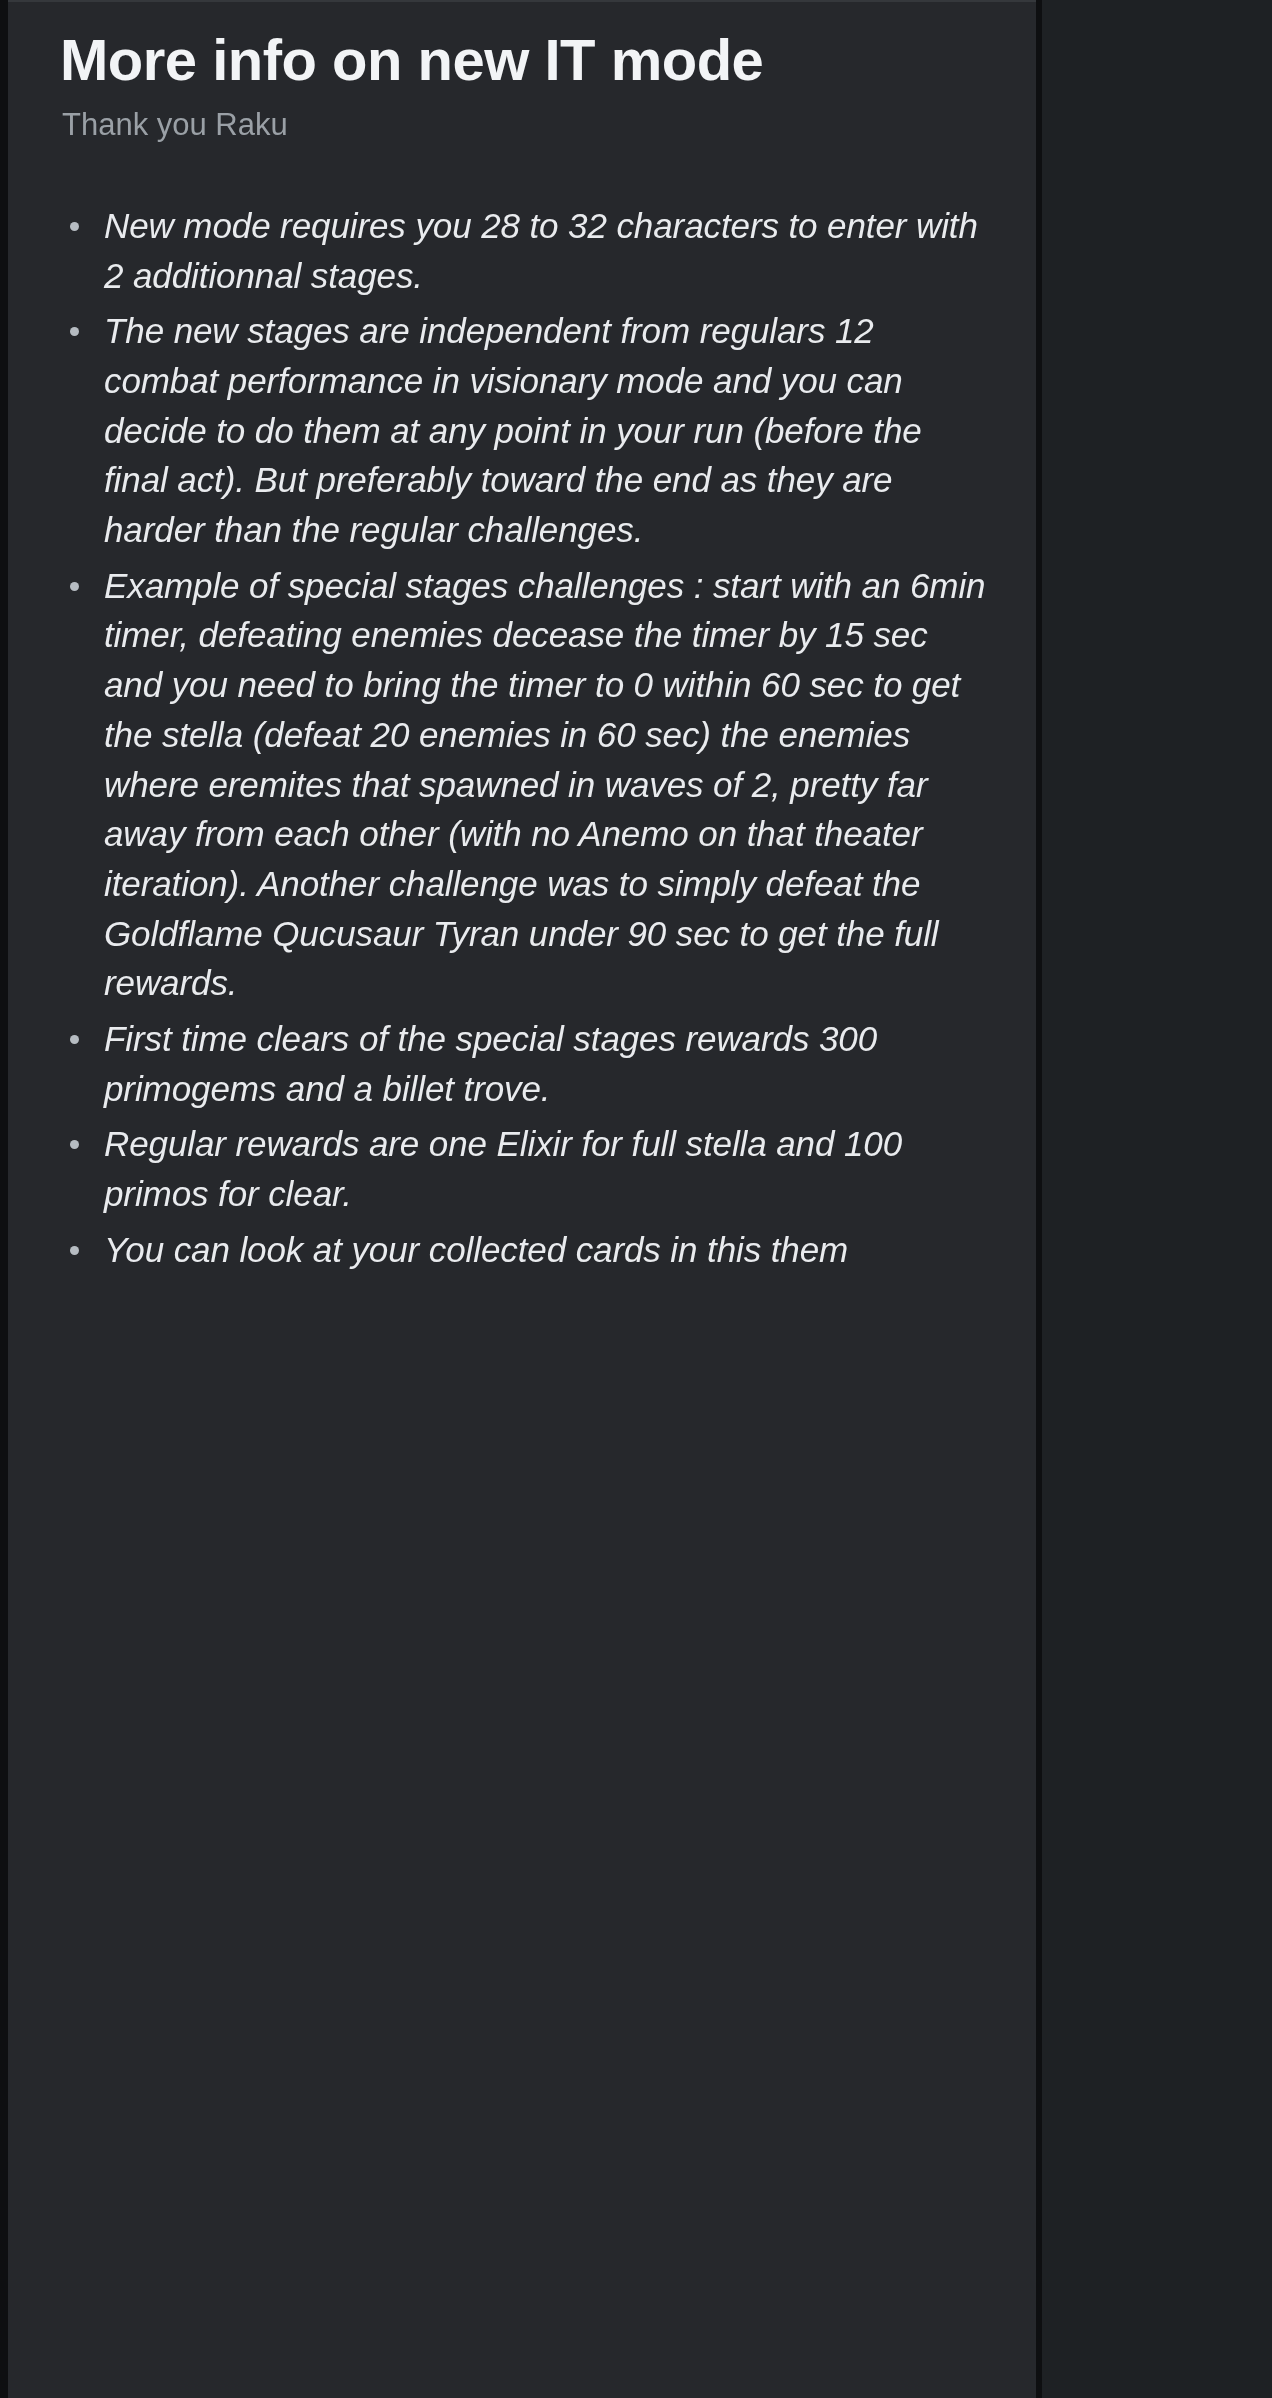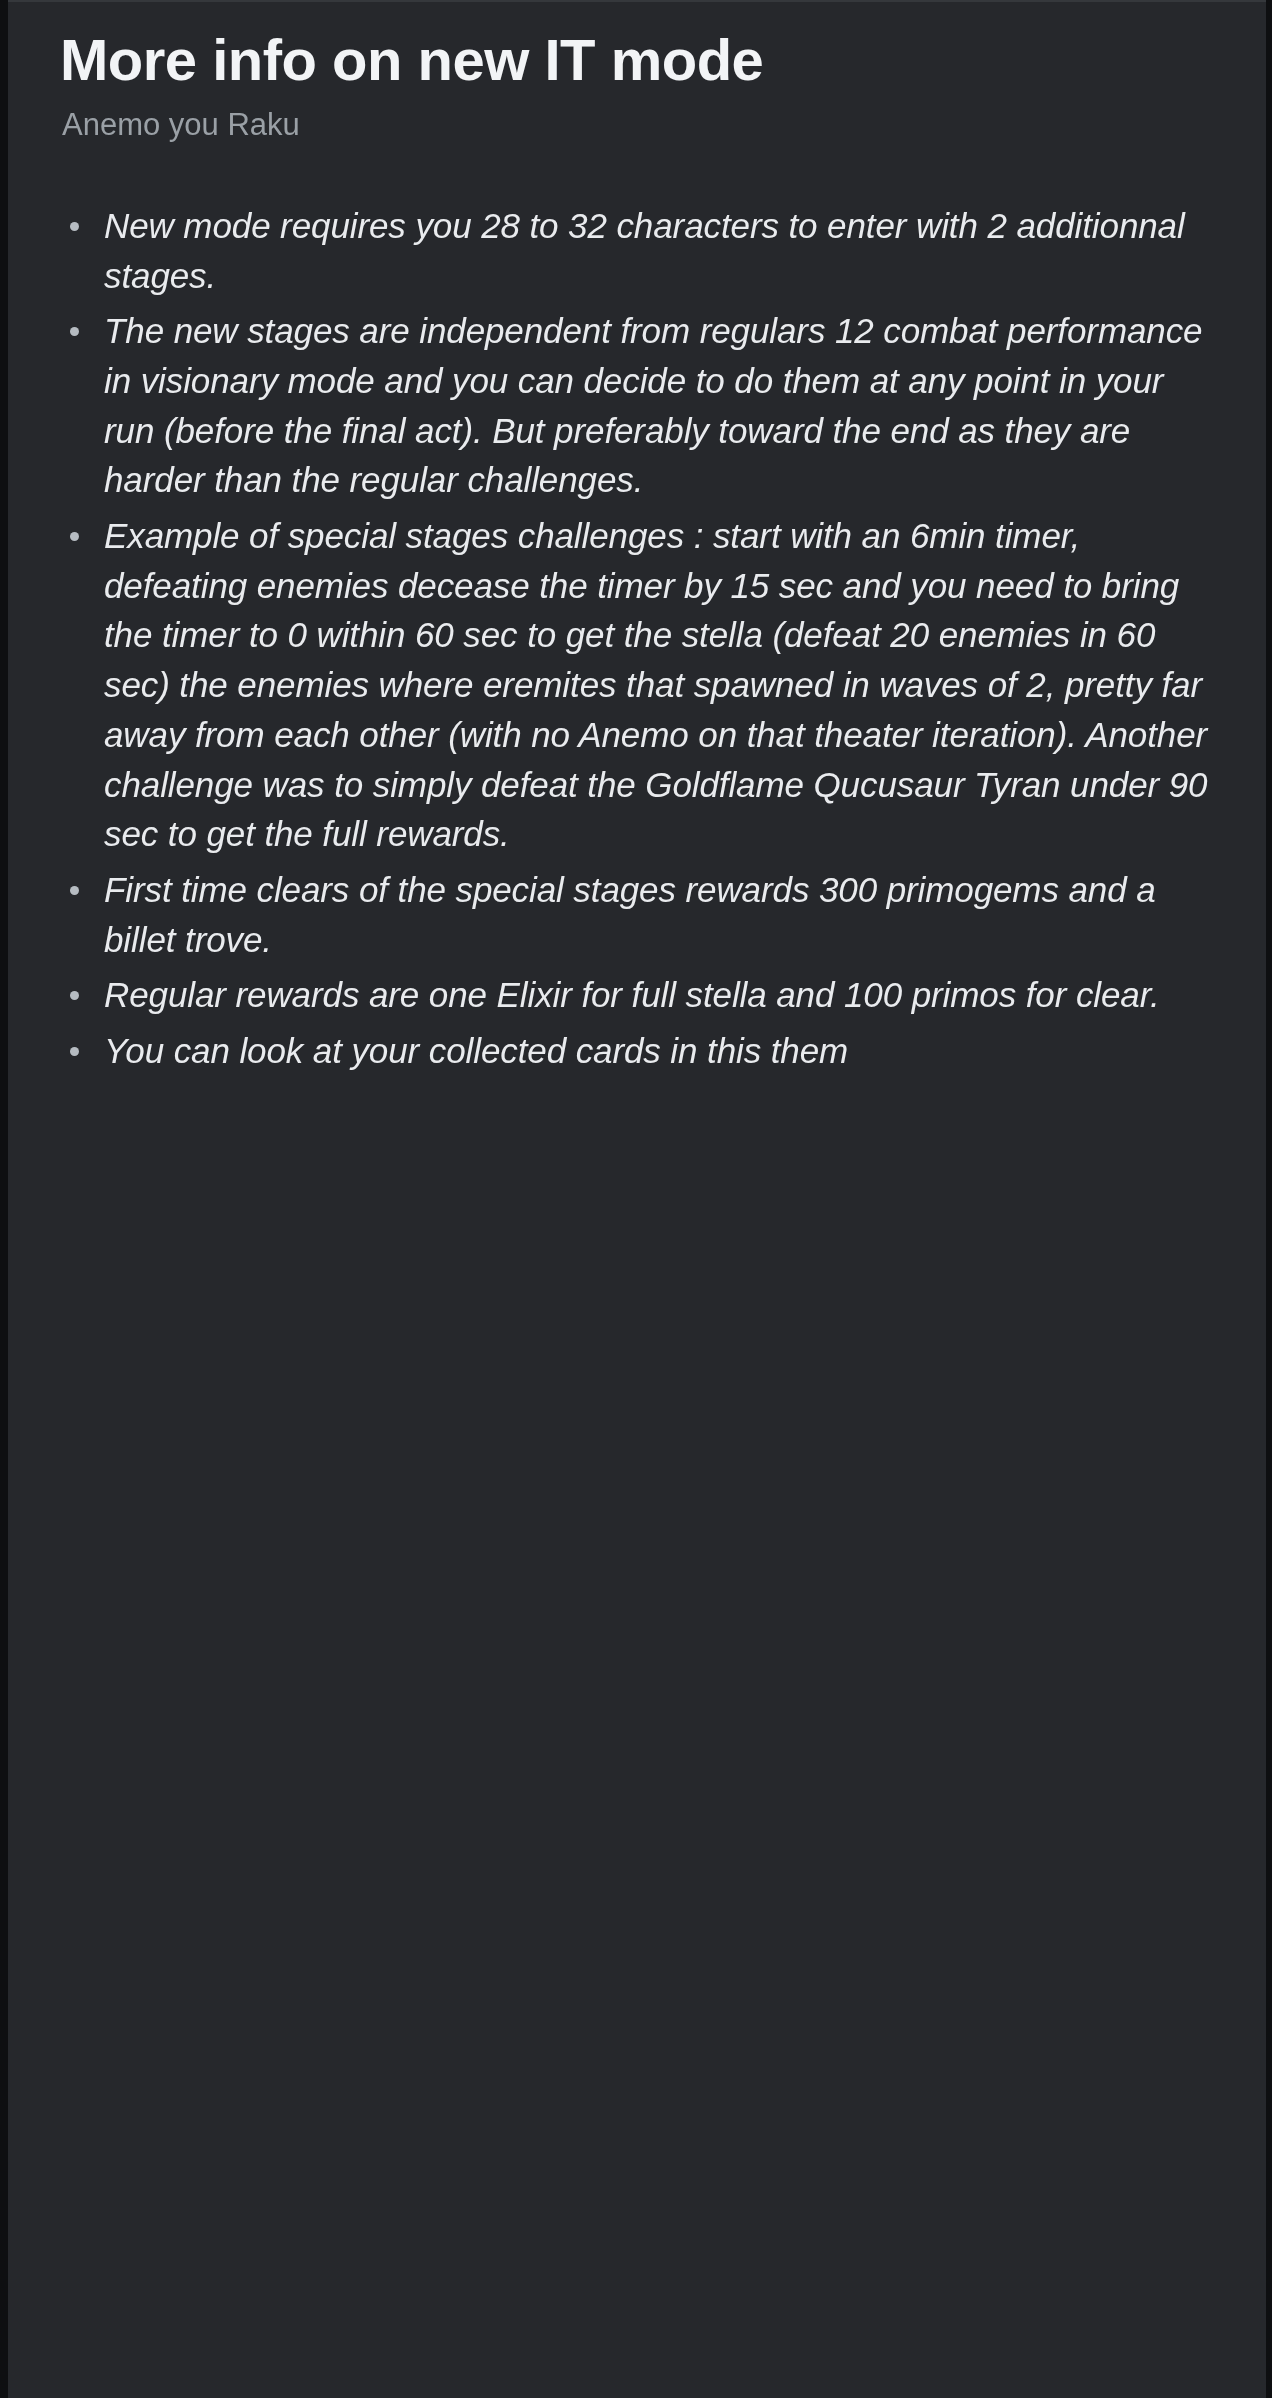--- a/index.html
+++ b/index.html
@@ -8,21 +8,21 @@
     background: #1e2124;
   }
   body {
     width: 1272px;
     min-height: 2398px;
     font-family: "Liberation Sans", sans-serif;
     color: #e8eaed;
     -webkit-font-smoothing: antialiased;
   }
   .page {
-    width: 1272px;
+    width: 1042px;
     min-height: 2398px;
     box-sizing: border-box;
     background: #26282c;
     border-left: 8px solid #0e0f11;
     border-right: 6px solid #0e0f11;
     padding: 0;
     position: relative;
   }
   .top-rule {
     height: 2px;
@@ -71,21 +71,21 @@
     background: #b6bcc2;
   }
 </style>
 </head>
 <body>
 
 <div class="page">
   <div class="top-rule"></div>
   <div class="content">
     <h1 class="title">More info on new IT mode</h1>
-    <div class="subtitle">Anemo you Raku</div>
+    <div class="subtitle">Thank you Raku</div>
 
     <ul class="bullets">
       <li>
         <span class="dot"></span>
         <span>New mode requires you 28 to 32 characters to enter with 2 additionnal stages.</span>
       </li>
       <li>
         <span class="dot"></span>
         <span>The new stages are independent from regulars 12 combat performance in visionary mode and you can decide to do them at any point in your run (before the final act). But preferably toward the end as they are harder than the regular challenges.</span>
       </li>

